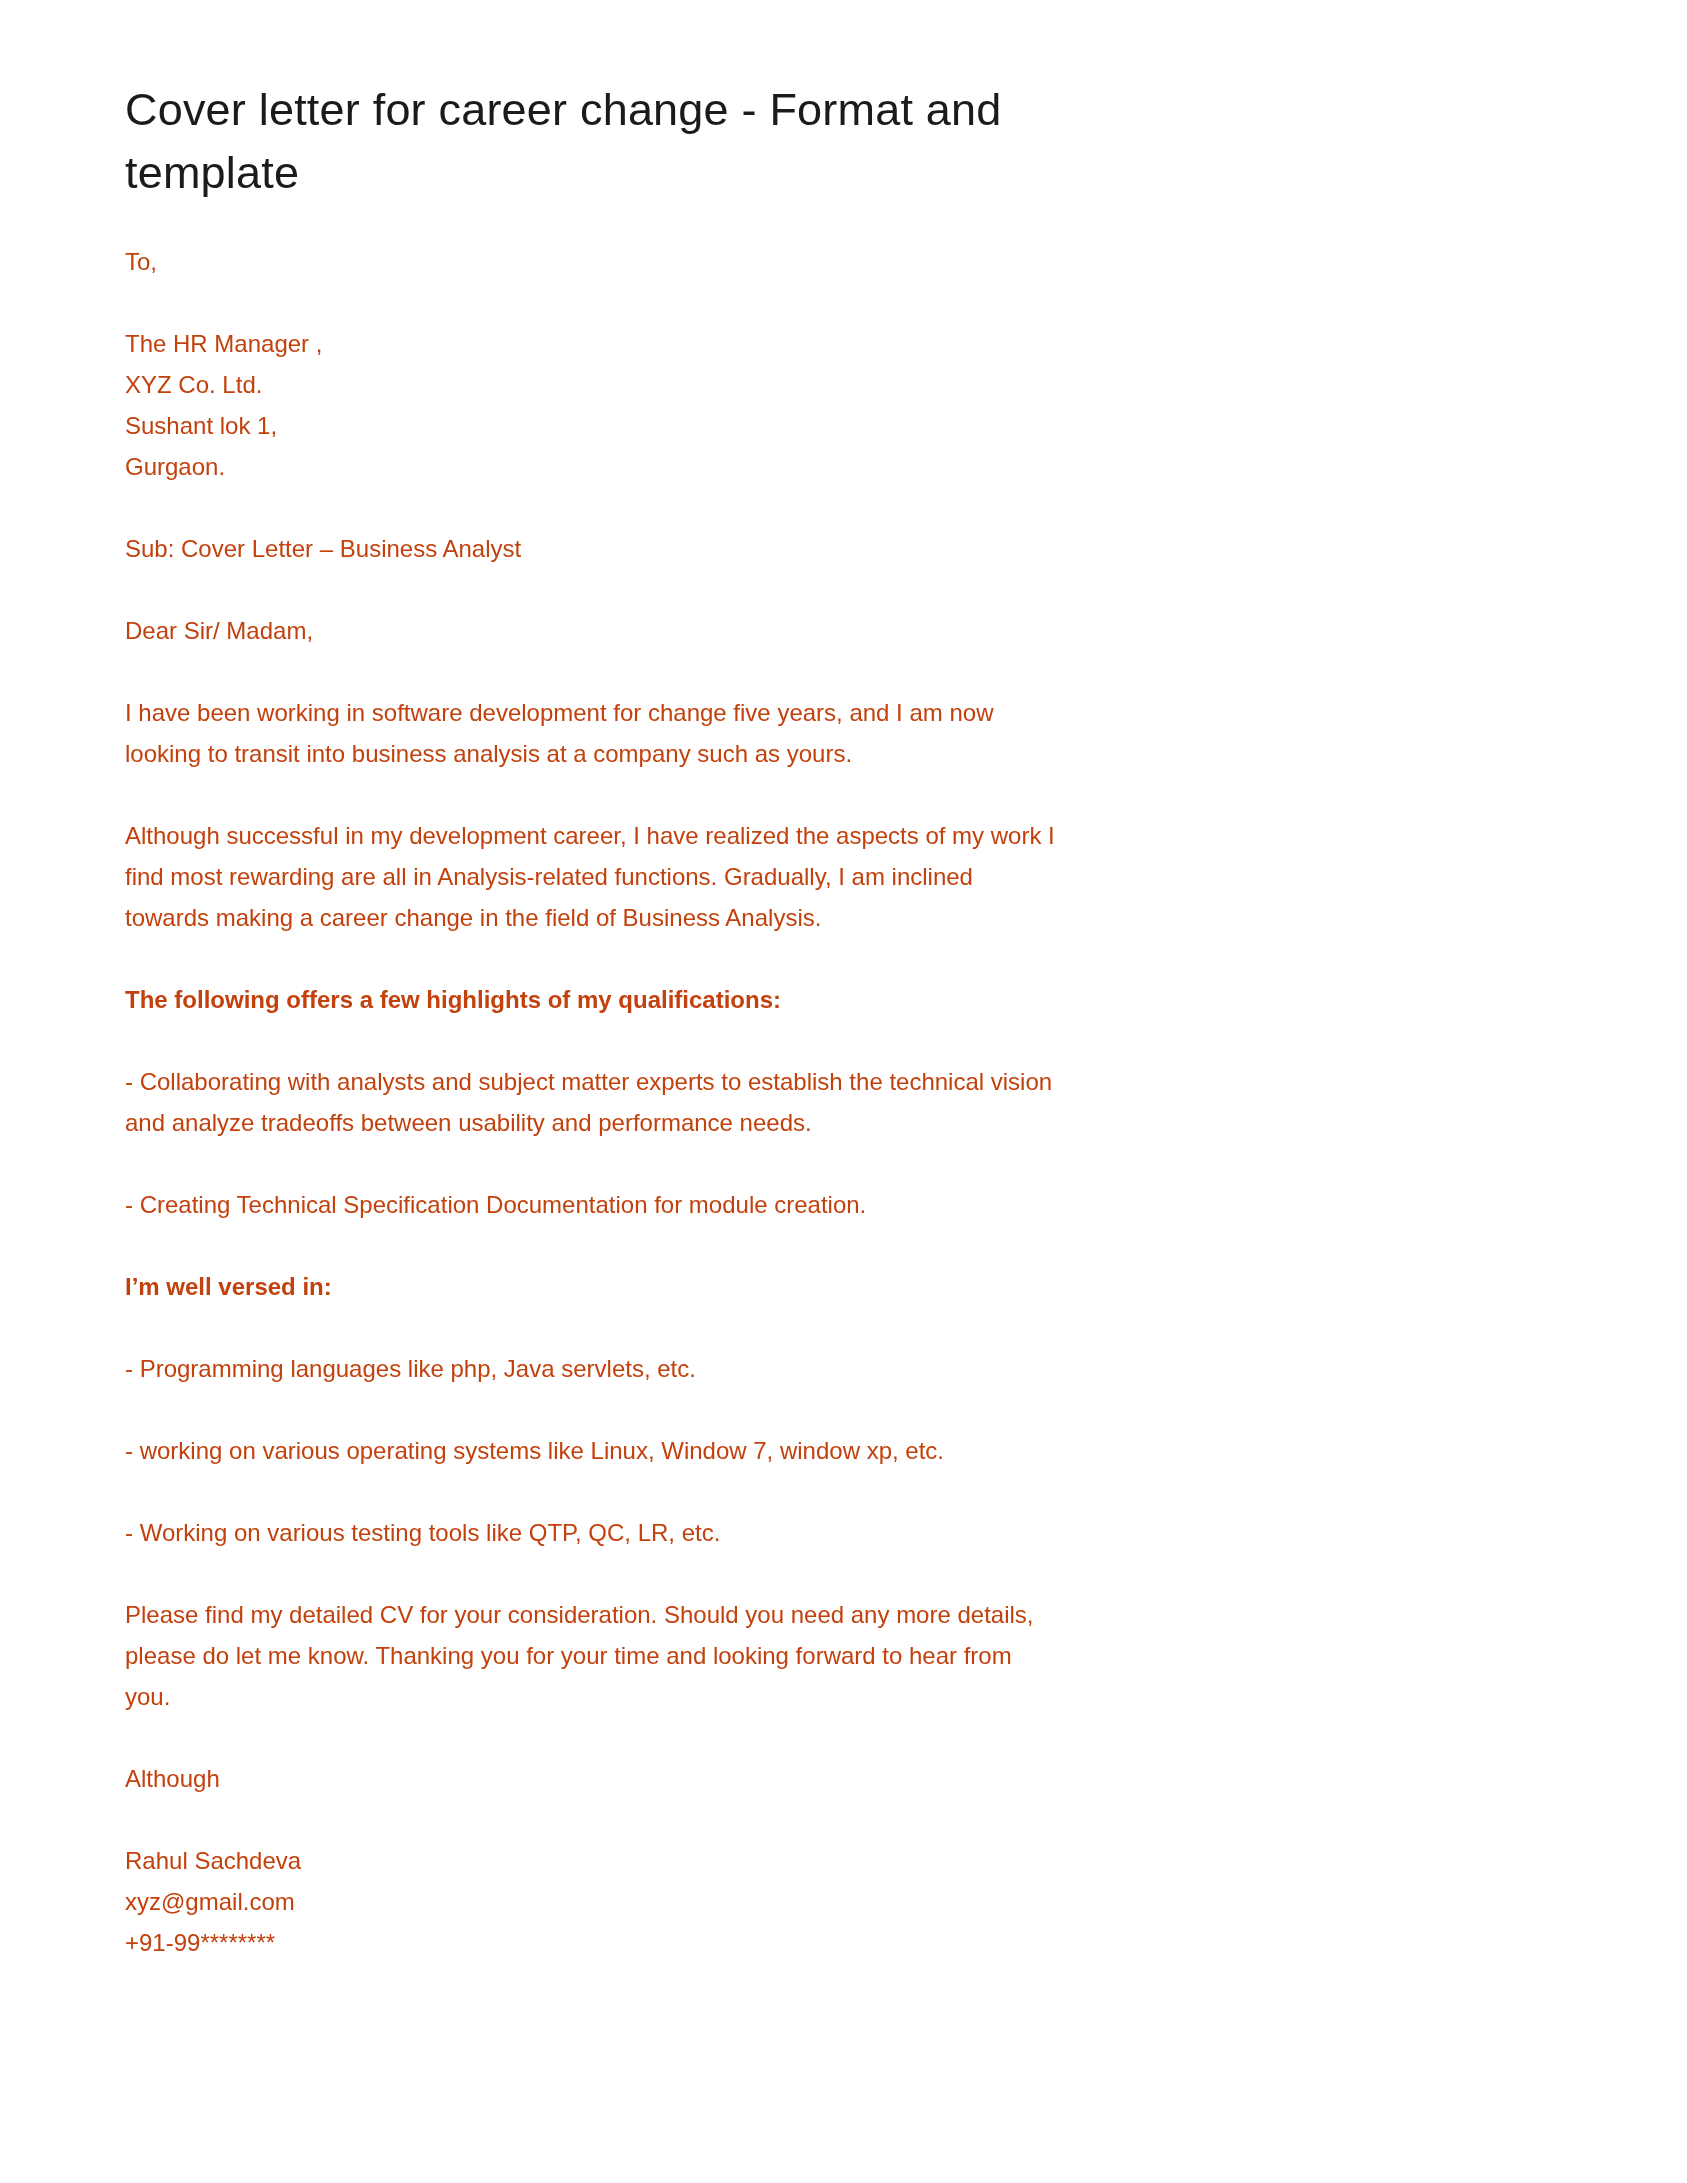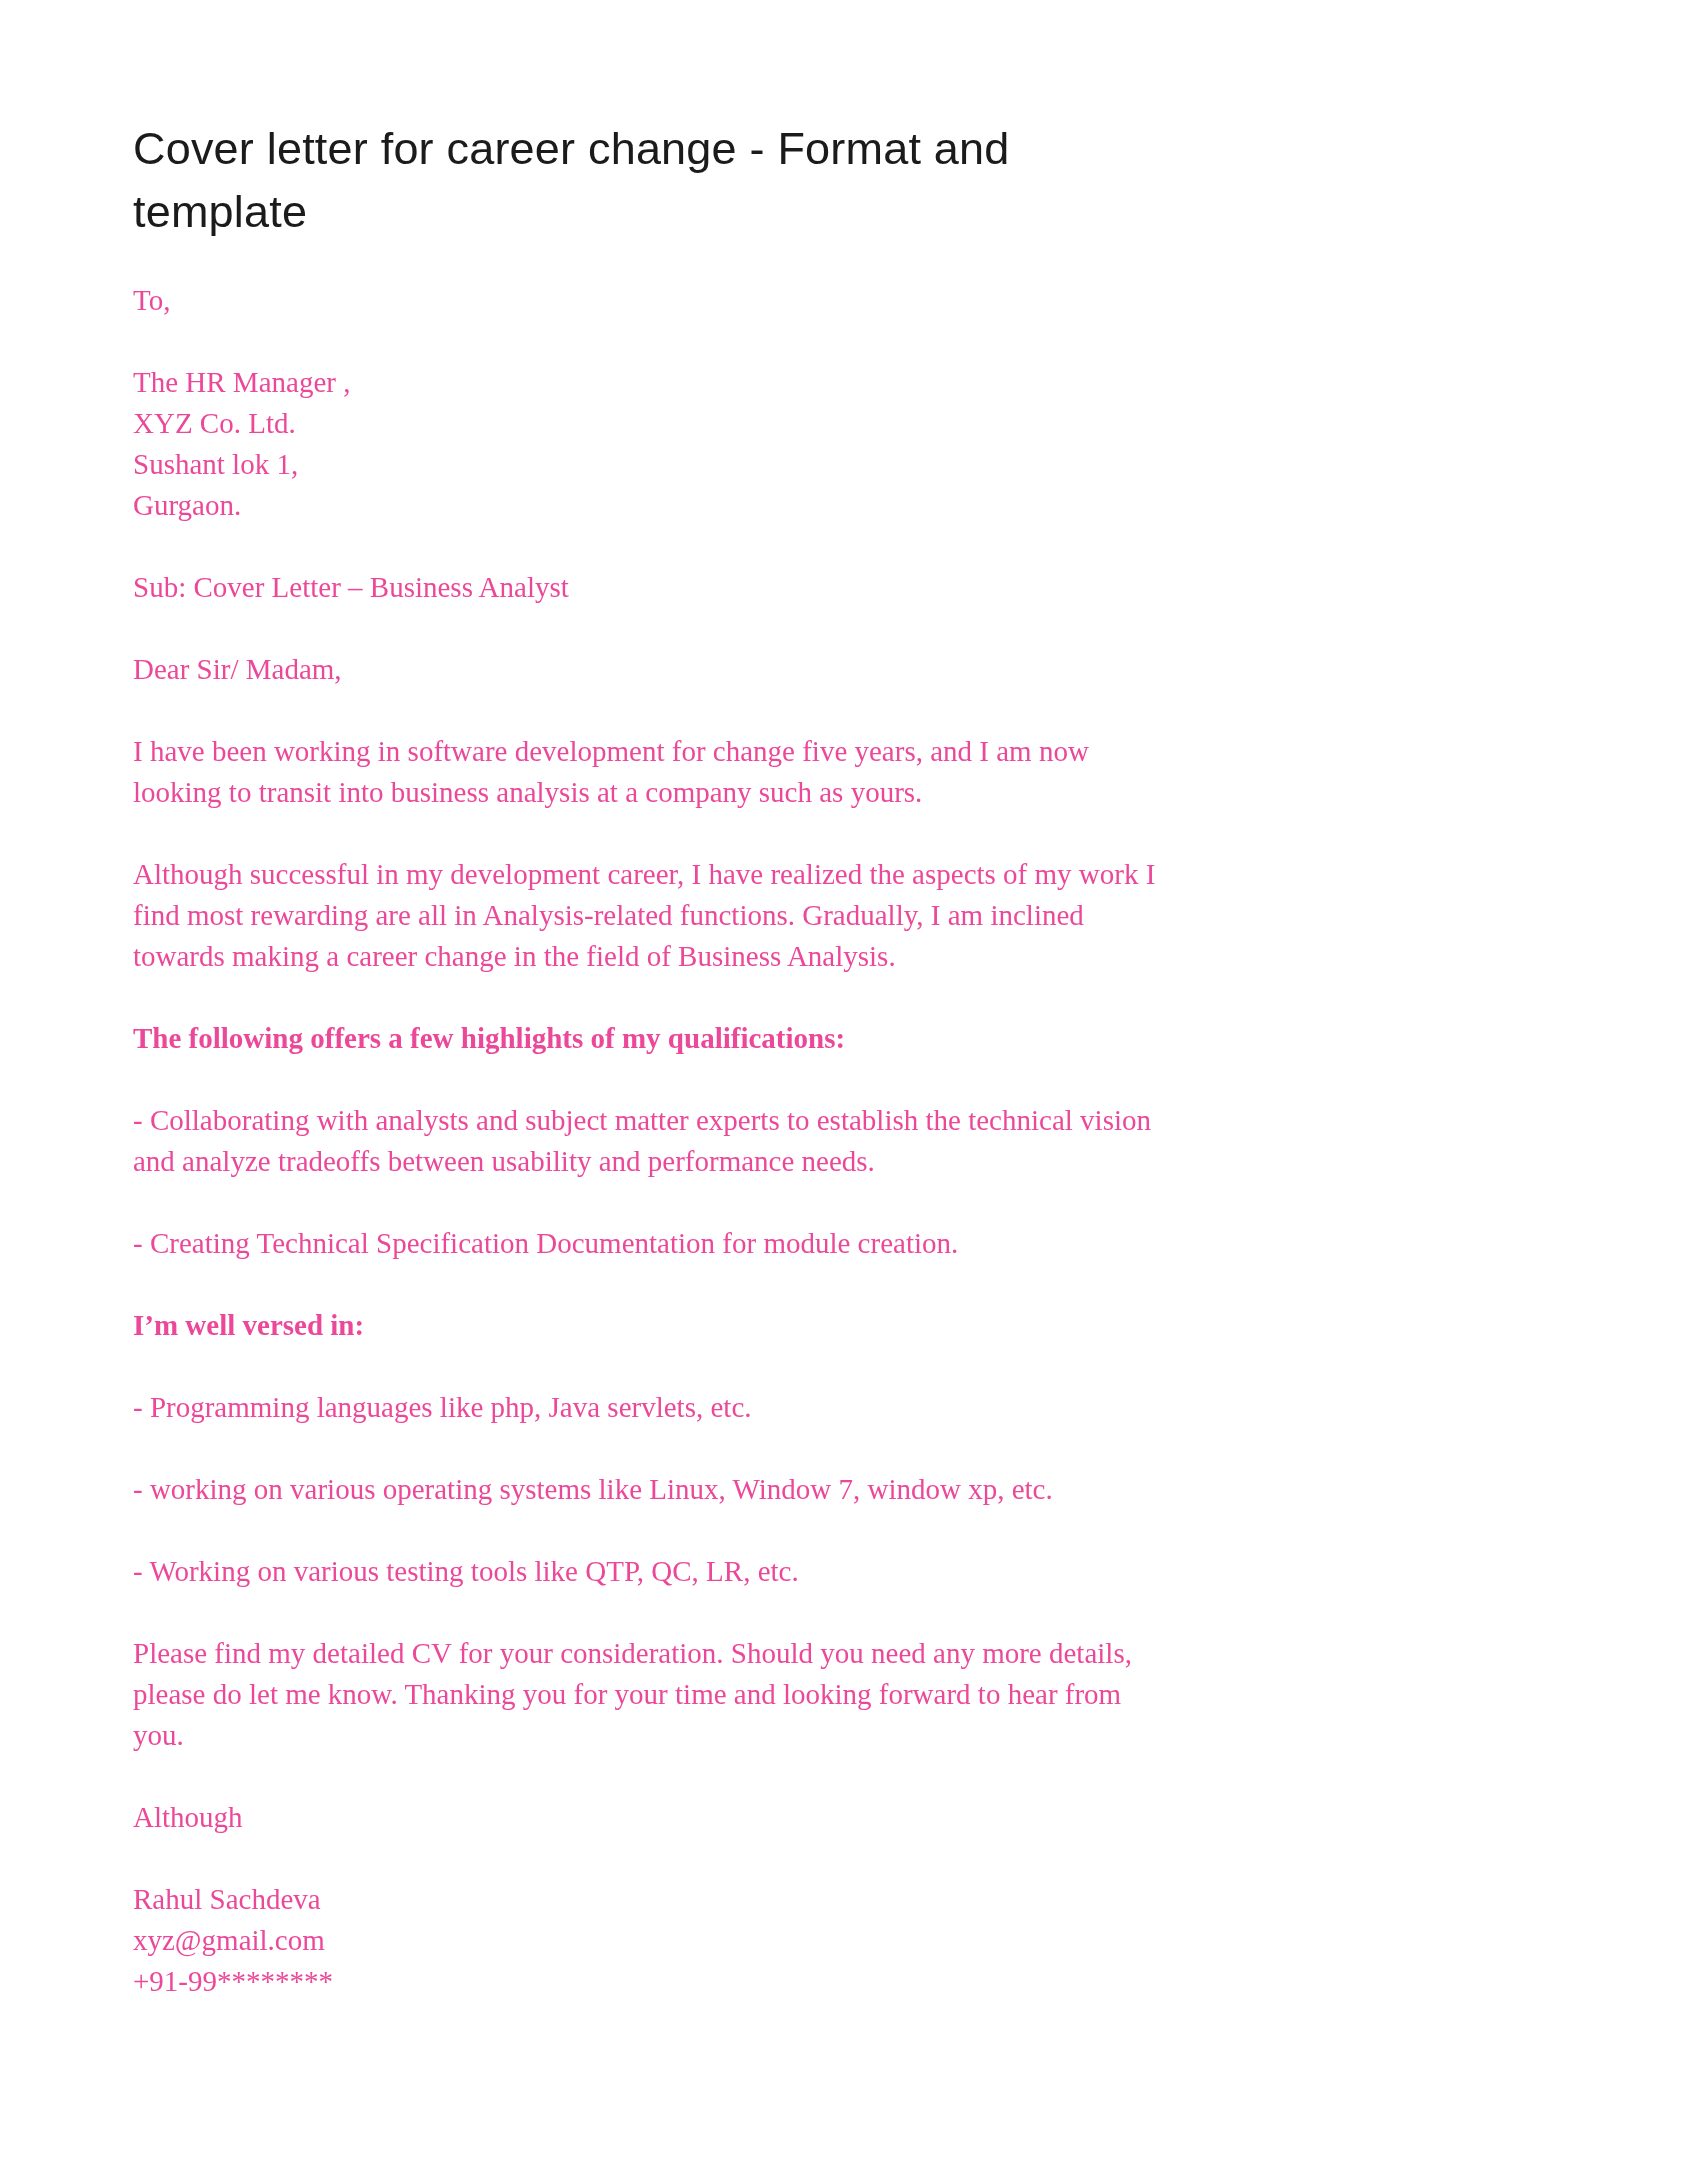--- a/index.html
+++ b/index.html
@@ -12,42 +12,40 @@
     height: 2184px;
     position: relative;
     font-family: "Liberation Sans", sans-serif;
     color: #1b1b1b;
     overflow: hidden;
   }
   .page {
     position: absolute;
     inset: 0;
     box-sizing: border-box;
-    padding: 117px 105px 0 125px;
+    padding: 78px 105px 0 125px;
     background: #ffffff;
-    margin-left: 8px;
   }
   h1.doc-title {
     margin: 0 0 37px 0;
     font-size: 45px;
     font-weight: 400;
     line-height: 63px;
     color: #1b1b1b;
     letter-spacing: 0.2px;
   }
   .tline { display: block; }
   .letter-body p.block,
   .letter-body h3.block {
     margin: 0 0 41px 0;
-    font-size: 29px;
+    font-size: 24px;
     line-height: 41px;
     font-weight: 400;
-    color: #ec4899;
+    color: #c2410c;
     max-width: 1415px;
-    font-family: Liberation Serif, serif;
   }
   .letter-body h3.block {
     font-weight: 700;
   }
   .line { display: block; white-space: pre-wrap; }
 </style>
 </head>
 <body style="color: rgb(27, 27, 27); background: rgb(255, 255, 255);">
 
 <main class="page">

